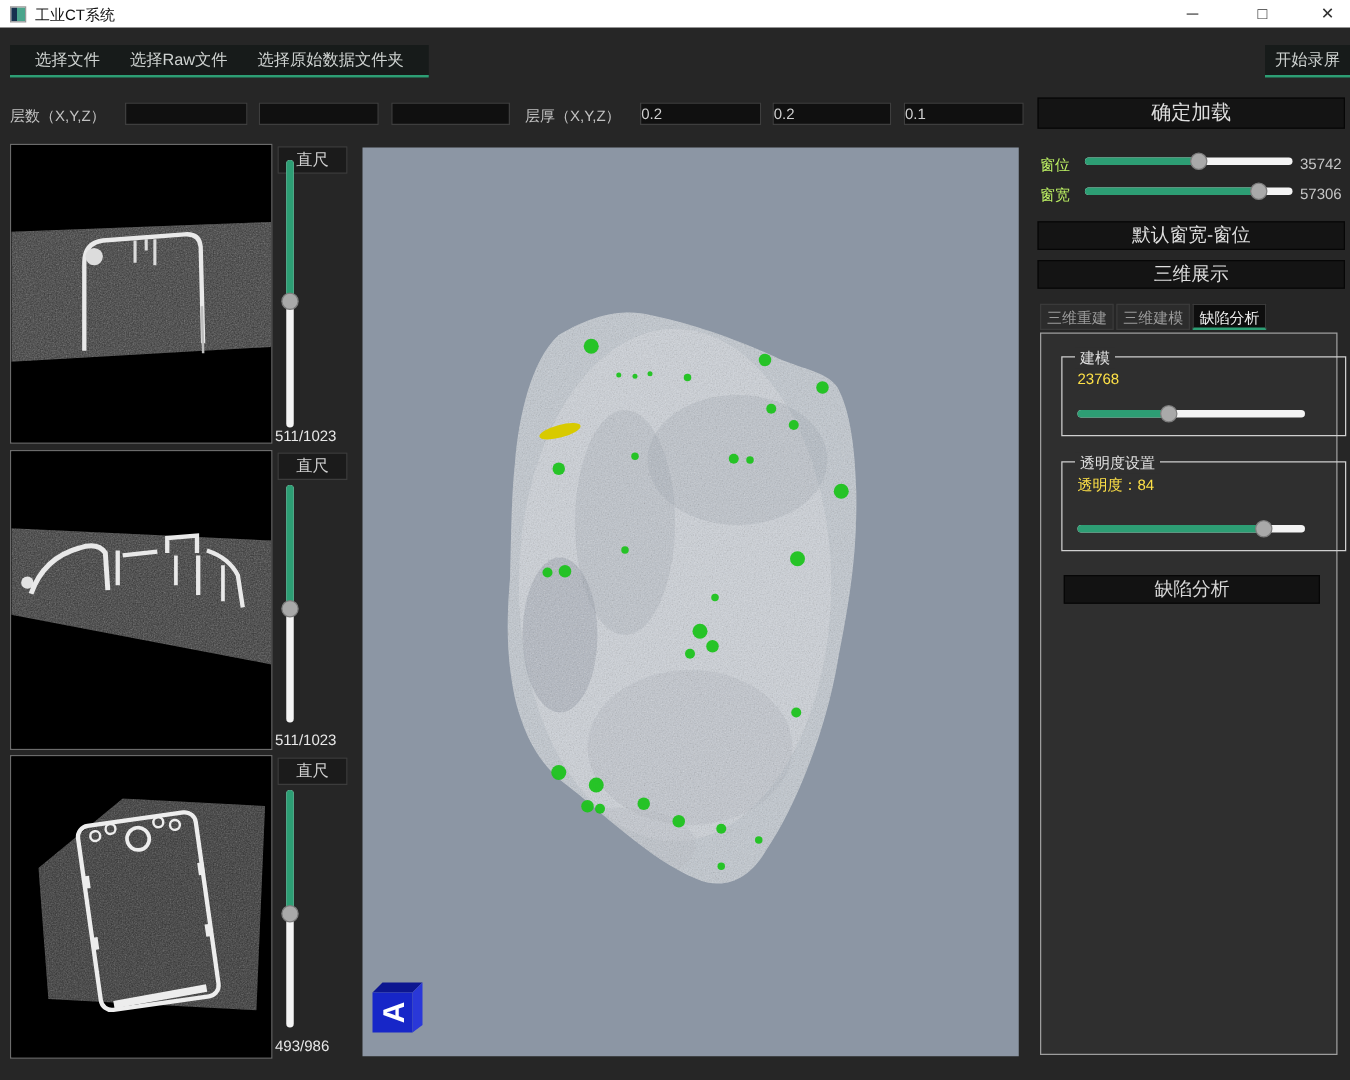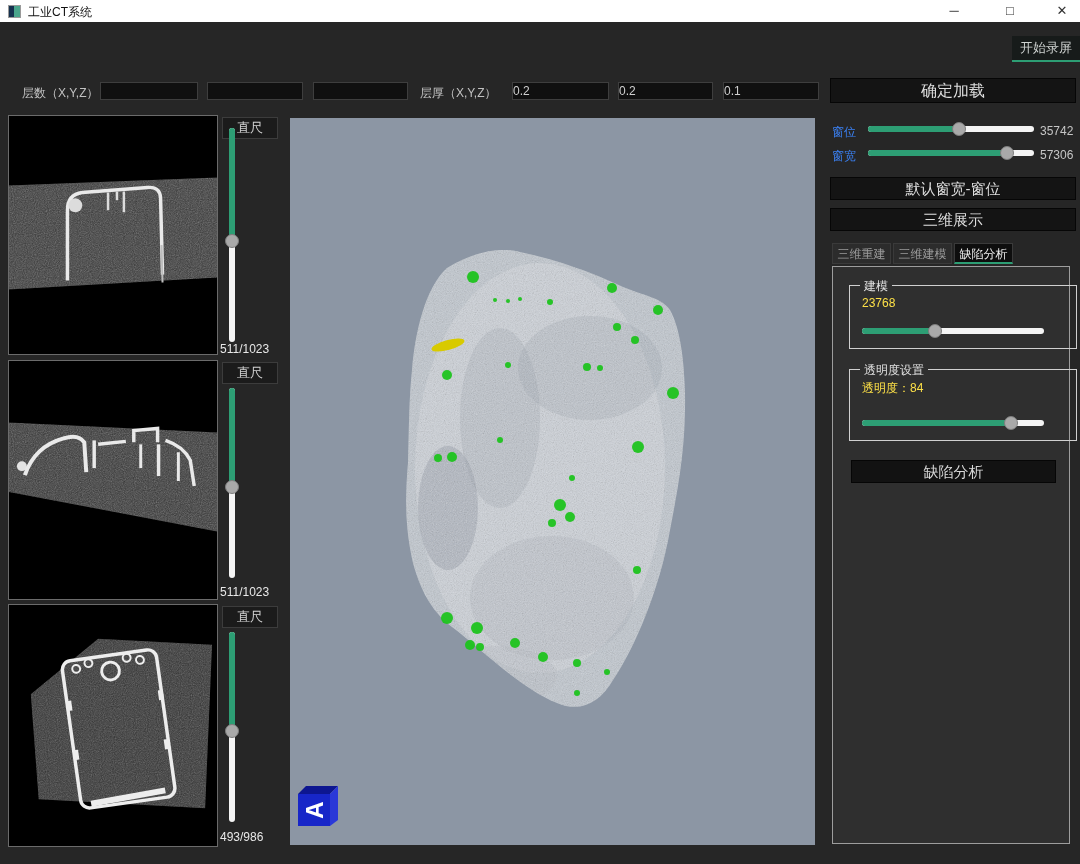--- a/index.html
+++ b/index.html
@@ -32,21 +32,21 @@
   .vtrack { position:absolute; left:50%; transform:translateX(-50%); width:6px; height:100%; background:#f4f4f4; border-radius:3px; }
   .vfill { position:absolute; left:0; top:0; width:100%; background:#2d9e74; border-radius:3px; }
   .vhandle { position:absolute; left:50%; width:14px; height:14px; margin-left:-7px; margin-top:-7px; background:#a9a9a9; border:1px solid #7d7d7d; border-radius:50%; }
   .slice-val { position:absolute; left:220px; width:64px; font-size:12px; color:#e8e8e8; }
 
   
   .viewport { position:absolute; left:290px; top:118px; width:525px; height:727px; background:#8c96a4; }
   .viewport svg { display:block; width:100%; height:100%; }
 
   
-  .wl-label { position:absolute; font-size:12px; color:#3b82f6; }
+  .wl-label { position:absolute; font-size:12px; color:#bef264; }
   .hslider { position:absolute; height:14px; }
   .htrack { position:absolute; left:0; right:0; top:4px; height:6px; background:#f4f4f4; border-radius:3px; }
   .hfill { position:absolute; left:0; top:0; height:100%; background:#2d9e74; border-radius:3px; }
   .hhandle { position:absolute; top:0; width:14px; height:14px; background:#a9a9a9; border:1px solid #7d7d7d; border-radius:50%; }
   .wl-value { position:absolute; font-size:12px; color:#c6c6c6; }
   .tab { position:absolute; top:243px; width:59px; height:21px; font-size:12px; text-align:center; line-height:21px; background:#2c2c2c; color:#9b9b9b; border:1px solid #3a3a3a; }
   .tab.active { background:#0e0e0e; color:#efefef; border-bottom:2px solid #2d9e74; }
   .tab-panel { position:absolute; left:832px; top:266px; width:238px; height:578px; background:#2f2f2f; border:1px solid #9d9d9d; }
   .group { position:absolute; left:16px; width:228px; border:1px solid #d0d0d0; }
   .group-legend { position:absolute; left:10px; top:-8px; background:#2f2f2f; padding:0 4px; font-size:12px; color:#e0e0e0; }
@@ -59,23 +59,28 @@
 <div id="app">
 
   <div class="titlebar">
     <div class="app-icon"></div>
     <div class="app-title">工业CT系统</div>
     <div class="winctl ctl-min">─</div>
     <div class="winctl ctl-max">□</div>
     <div class="winctl ctl-close">✕</div>
   </div>
 
+  <div class="file-group">
+    <span class="file-btn">选择文件</span>
+    <span class="file-btn">选择Raw文件</span>
+    <span class="file-btn">选择原始数据文件夹</span>
+  </div>
   <div class="record-btn">开始录屏</div>
 
-  <div class="p-label" style="left:8px;margin-left:14px;">层数（X,Y,Z）</div>
+  <div class="p-label" style="left:8px;">层数（X,Y,Z）</div>
   <input class="p-input" style="left: 100px; width: 98px;" readonly="" value="">
   <input class="p-input" style="left: 207px; width: 96px;" readonly="" value="">
   <input class="p-input" style="left: 313px; width: 95px;" readonly="" value="">
   <div class="p-label" style="left:420px;">层厚（X,Y,Z）</div>
   <input class="p-input" style="left: 512px; width: 97px;" readonly="" value="0.2">
   <input class="p-input" style="left: 618px; width: 95px;" readonly="" value="0.2">
   <input class="p-input" style="left: 723px; width: 96px;" readonly="" value="0.1">
   <div class="big-btn" style="top:78px;height:25px;line-height:23px;">确定加载</div>
 
   <svg width="0" height="0" style="position:absolute;">

